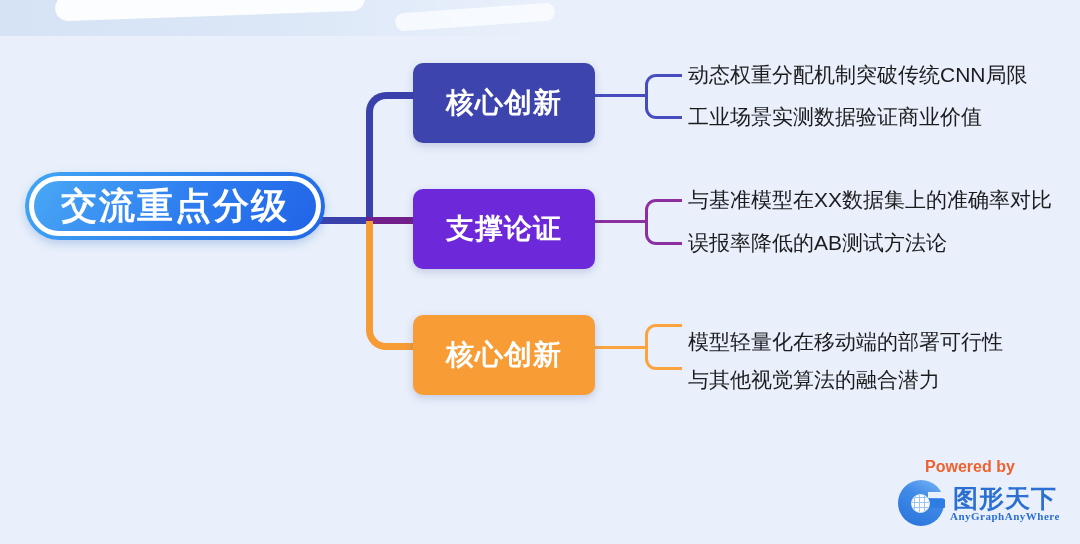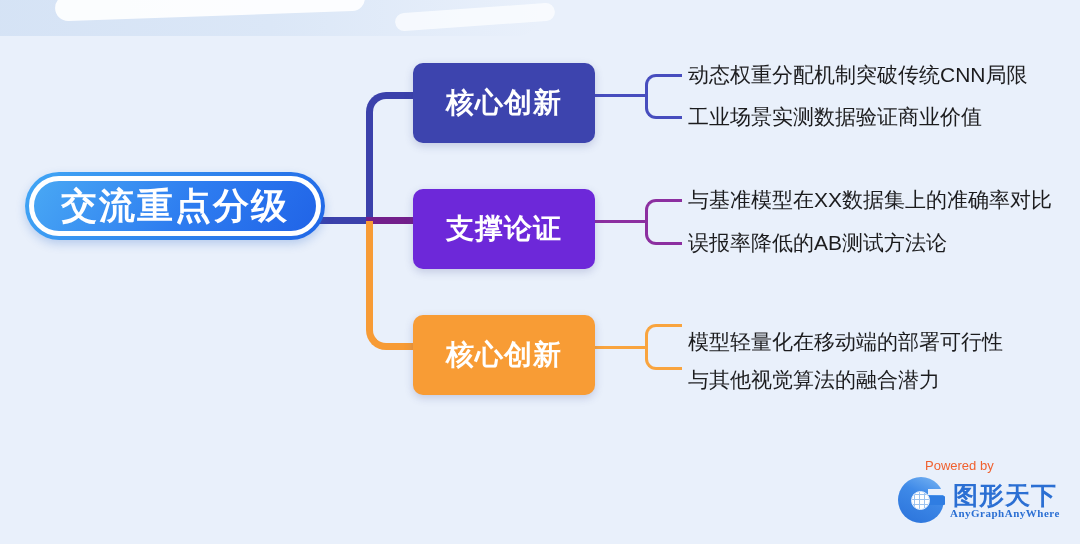--- a/index.html
+++ b/index.html
@@ -51,21 +51,21 @@
   .bn-1{top:63px;background:#3d44ae;}
   .bn-2{top:189px;background:#6d28d9;}
   .bn-3{top:315px;background:#f89c35;}
 
   
   .leaf-text{position:absolute;left:688px;height:32px;line-height:32px;
     font-size:21px;color:#1c1c1e;white-space:nowrap;font-weight:500;}
 
   
   .footer{position:absolute;left:898px;top:458px;width:178px;}
-  .powered-by{margin-left:27px;font-size:13px;color:#f0612f;font-weight:normal;}
+  .powered-by{margin-left:27px;font-size:16px;color:#f0612f;font-weight:bold;}
   .brand-row{display:flex;align-items:center;margin-top:4px;}
   .g-icon{position:relative;width:46px;height:46px;flex:0 0 46px;}
   .g-ring{position:absolute;left:0;top:0;width:46px;height:46px;border-radius:50%;
     background:linear-gradient(205deg,#7cb7f3 0%,#3f8ae8 40%,#2a72da 100%);}
   .g-slot{position:absolute;right:-1px;top:12px;width:17px;height:6px;background:#e9f0fb;}
   .g-bar{position:absolute;right:-1px;top:19px;width:21px;height:9px;background:#2f7de2;border-radius:1px;}
   .g-hub{position:absolute;left:13px;top:14px;width:19px;height:19px;border-radius:50%;background:#ffffff;
     background-image:linear-gradient(#9dc3ef 1px,transparent 1px),linear-gradient(90deg,#9dc3ef 1px,transparent 1px);
     background-size:5px 5px;background-position:2px 2px;border:1px solid #dce9fa;box-sizing:border-box;}
   .brand-col{margin-left:6px;text-align:center;}

